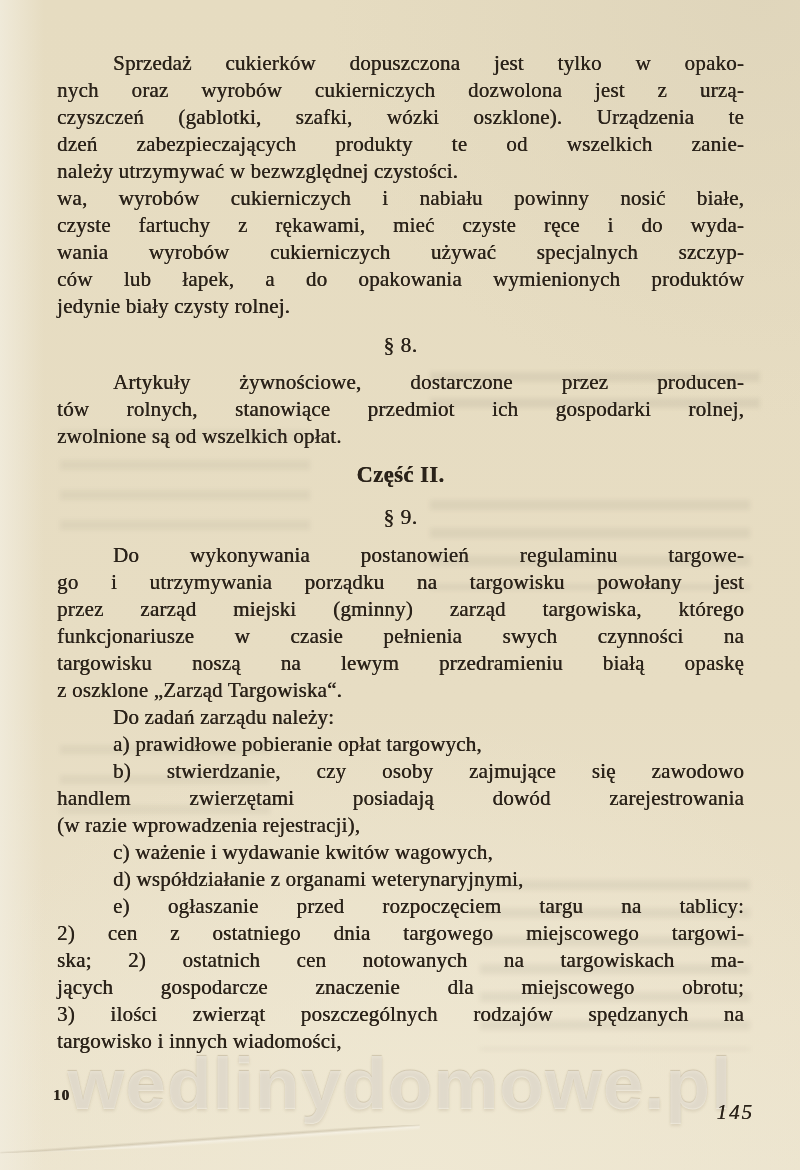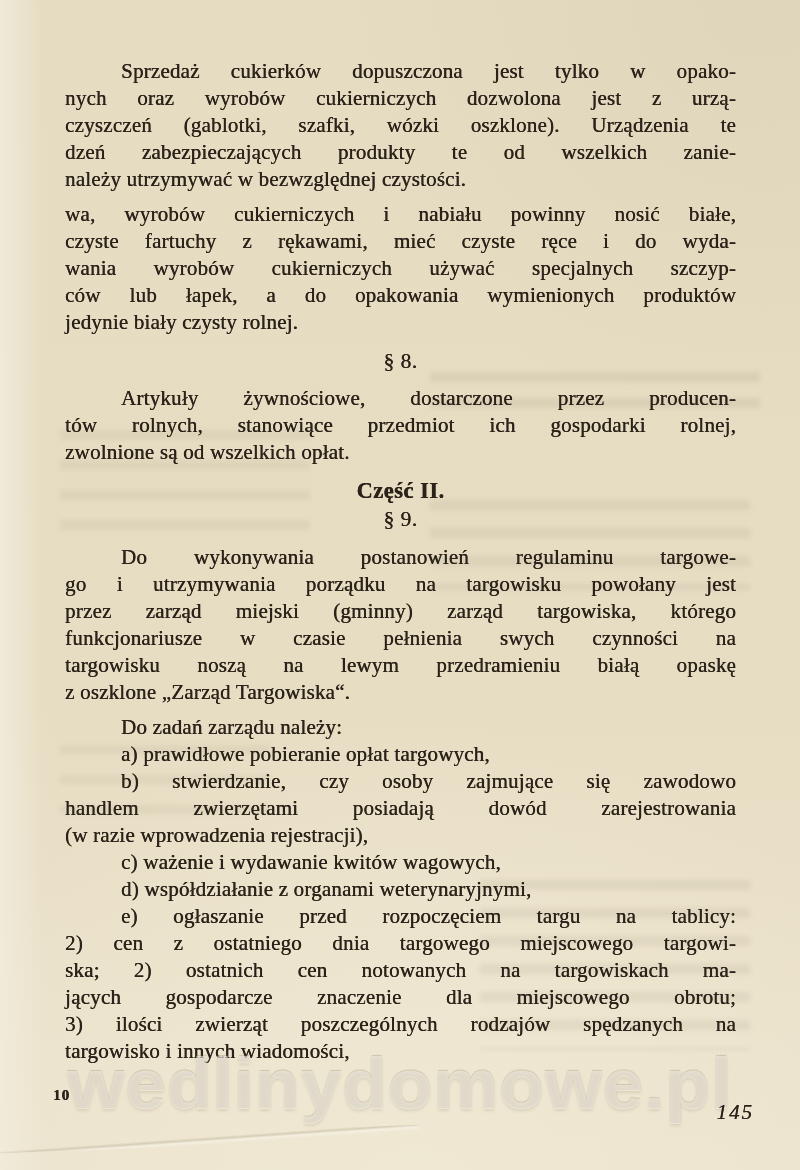--- a/index.html
+++ b/index.html
@@ -43,21 +43,21 @@
     position:absolute;left:0;top:1132px;width:420px;height:14px;
     background:linear-gradient(178deg, rgba(0,0,0,0) 42%, rgba(146,132,104,0.25) 50%, rgba(255,255,255,0.35) 58%, rgba(0,0,0,0) 70%);
     transform:rotate(-2deg);
     pointer-events:none;
   }
 
   .text-body{
     position:absolute;left:57px;right:56px;top:50px;
   }
 
-  .para{margin:8px;}
+  .para{margin:0;}
   .line{
     font-size:21px;
     line-height:27px;
     height:27px;
     letter-spacing:0.2px;
     text-shadow:0.35px 0 0 currentColor;
     text-align:left;
     overflow:visible;
     white-space:nowrap;
   }
@@ -69,21 +69,21 @@
   .line.indent{padding-left:56px;}
 
   .heading{
     text-align:center;
     font-size:21.5px;
     line-height:27px;
     letter-spacing:0.5px;
     text-shadow:0.35px 0 0 currentColor;
   }
   .heading.h-par8{margin:12px 0 10px;}
-  .heading.h-part{margin:11px 0 2px;font-weight:bold;font-size:22.5px;}
+  .heading.h-part{margin:11px 0 16px;font-weight:bold;font-size:22.5px;}
   .heading.h-par9{margin:0 0 11px;}
 
   .footer-sig{
     position:absolute;left:53px;top:1087px;
     font-size:15px;font-weight:bold;letter-spacing:1px;
     text-shadow:0.4px 0 0 currentColor;
   }
   .footer-page{
     position:absolute;right:46px;top:1100px;
     font-size:21px;font-style:italic;letter-spacing:2px;

